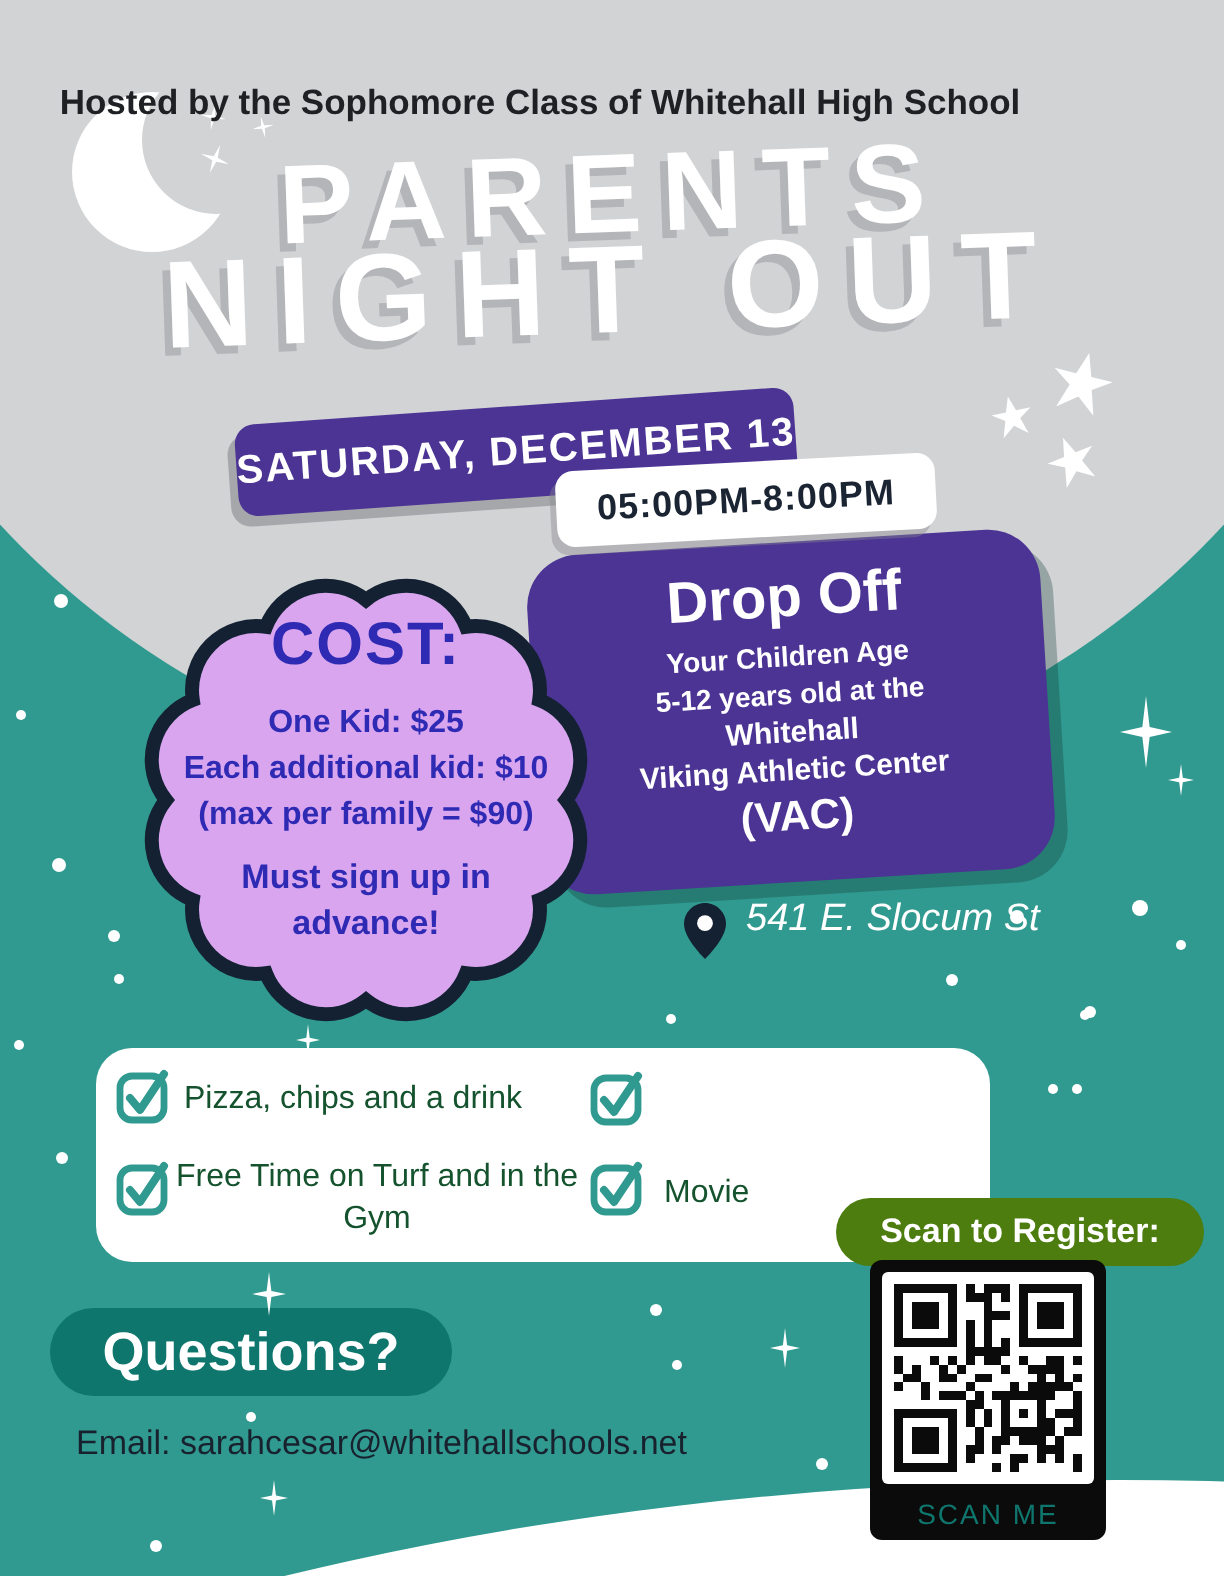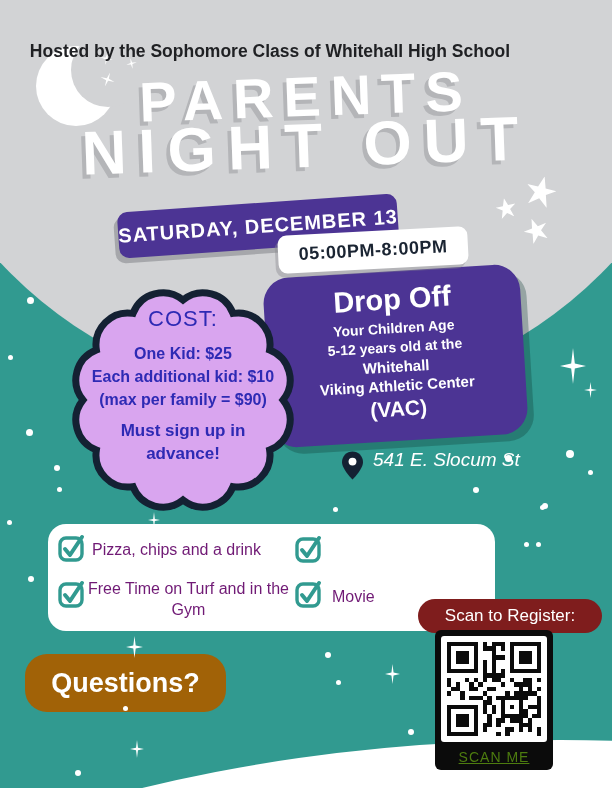--- a/index.html
+++ b/index.html
@@ -25,36 +25,36 @@
   .dropoff{position:absolute;left:267px;top:271px;width:257px;height:170px;background:#4C3494;border-radius:26px;
     transform:rotate(-3.5deg);color:#fff;text-align:center;padding-top:12px;box-sizing:border-box;
     box-shadow:6px 7px 0 rgba(12,55,50,0.30);}
   .dropoff .h{font-size:29px;font-weight:bold;margin-bottom:3px;}
   .dropoff .ln{font-size:14px;font-weight:bold;line-height:19px;}
   .dropoff .ln.big{font-size:15px;}
   .dropoff .vac{font-size:21px;font-weight:bold;margin-top:2px;}
   .cost-badge{position:absolute;left:58px;top:278px;width:250px;height:244px;}
   .cost-badge svg{position:absolute;left:0;top:0;}
   .cost-text{position:absolute;left:18px;right:18px;top:28px;text-align:center;color:#2E2AB4;}
-  .cost-text .h{font-size:22px;font-weight:normal;letter-spacing:1px;margin-bottom:10px;}
+  .cost-text .h{font-size:30px;font-weight:bold;letter-spacing:1px;margin-bottom:10px;}
   .cost-text .ln{font-size:16px;font-weight:bold;line-height:23px;}
   .cost-text .note{font-size:17px;font-weight:bold;line-height:23px;margin-top:8px;}
   .address{position:absolute;left:342px;top:451px;display:flex;gap:10px;color:#ffffff;}
   .address .txt{font-size:19px;line-height:18px;white-space:pre-wrap;font-style:italic;}
   .checklist{position:absolute;left:48px;top:524px;width:447px;height:107px;background:#ffffff;border-radius:18px;}
-  .chk-item{position:absolute;color:#701a75;font-size:16px;}
+  .chk-item{position:absolute;color:#14532d;font-size:16px;}
   .chk-box{position:absolute;overflow:visible;}
-  .scan-badge{position:absolute;left:418px;top:599px;width:184px;height:34px;background:#7f1d1d;border-radius:17px;
-    display:flex;align-items:center;justify-content:center;color:#fff;font-weight:normal;font-size:17px;}
+  .scan-badge{position:absolute;left:418px;top:599px;width:184px;height:34px;background:#4d7c0f;border-radius:17px;
+    display:flex;align-items:center;justify-content:center;color:#fff;font-weight:bold;font-size:17px;}
   .qr-block{position:absolute;left:435px;top:630px;width:118px;height:140px;background:#0b0b0b;border-radius:6px;}
   .qr-white{position:absolute;left:6px;top:6px;width:106px;height:106px;background:#ffffff;border-radius:3px;
     display:flex;align-items:center;justify-content:center;}
   .qr-white svg{width:94px;height:94px;}
-  .scanme{position:absolute;left:0;bottom:5px;width:100%;text-align:center;color:#4d7c0f;font-size:14px;letter-spacing:1px;text-decoration:underline;}
-  .questions{position:absolute;left:25px;top:654px;width:201px;height:58px;background:#a16207;border-radius:22px;
+  .scanme{position:absolute;left:0;bottom:5px;width:100%;text-align:center;color:#0f766e;font-size:14px;letter-spacing:1px;}
+  .questions{position:absolute;left:25px;top:654px;width:201px;height:44px;background:#0f766e;border-radius:22px;
     display:flex;align-items:center;justify-content:center;color:#fff;font-weight:bold;font-size:27px;}
   .email{position:absolute;left:38px;top:712px;font-size:17px;color:#18222F;}
   .dot{position:absolute;border-radius:50%;background:#fff;}
   .star5{position:absolute;background:#fff;
     clip-path:polygon(50% 0%,63% 38%,100% 38%,69% 59%,82% 100%,50% 75%,18% 100%,31% 59%,0% 38%,37% 38%);}
   .sparkle{position:absolute;background:#fff;
     clip-path:polygon(50% 0%,57% 43%,100% 50%,57% 57%,50% 100%,43% 57%,0% 50%,43% 43%);}
   .moon{position:absolute;left:36px;top:40px;width:90px;height:90px;}
 </style>
 </head>
@@ -369,20 +369,21 @@
           <rect x="6" y="20" width="1" height="1" fill="#0b0b0b"></rect>
           <rect x="11" y="20" width="1" height="1" fill="#0b0b0b"></rect>
           <rect x="13" y="20" width="1" height="1" fill="#0b0b0b"></rect>
           <rect x="20" y="20" width="1" height="1" fill="#0b0b0b"></rect>
         </svg>
     </div>
     <div class="scanme">SCAN ME</div>
   </div>
 
   <div class="questions">Questions?</div>
+  <div class="email">Email: sarahcesar@whitehallschools.net</div>
 
   <div class="dot" style="left:27px;top:297px;width:7px;height:7px;"></div>
   <div class="dot" style="left:8px;top:355px;width:5px;height:5px;"></div>
   <div class="dot" style="left:26px;top:429px;width:7px;height:7px;"></div>
   <div class="dot" style="left:54px;top:465px;width:6px;height:6px;"></div>
   <div class="dot" style="left:57px;top:487px;width:5px;height:5px;"></div>
   <div class="dot" style="left:7px;top:520px;width:5px;height:5px;"></div>
   <div class="dot" style="left:28px;top:576px;width:6px;height:6px;"></div>
   <div class="dot" style="left:505px;top:455px;width:7px;height:7px;"></div>
   <div class="dot" style="left:566px;top:450px;width:8px;height:8px;"></div>

